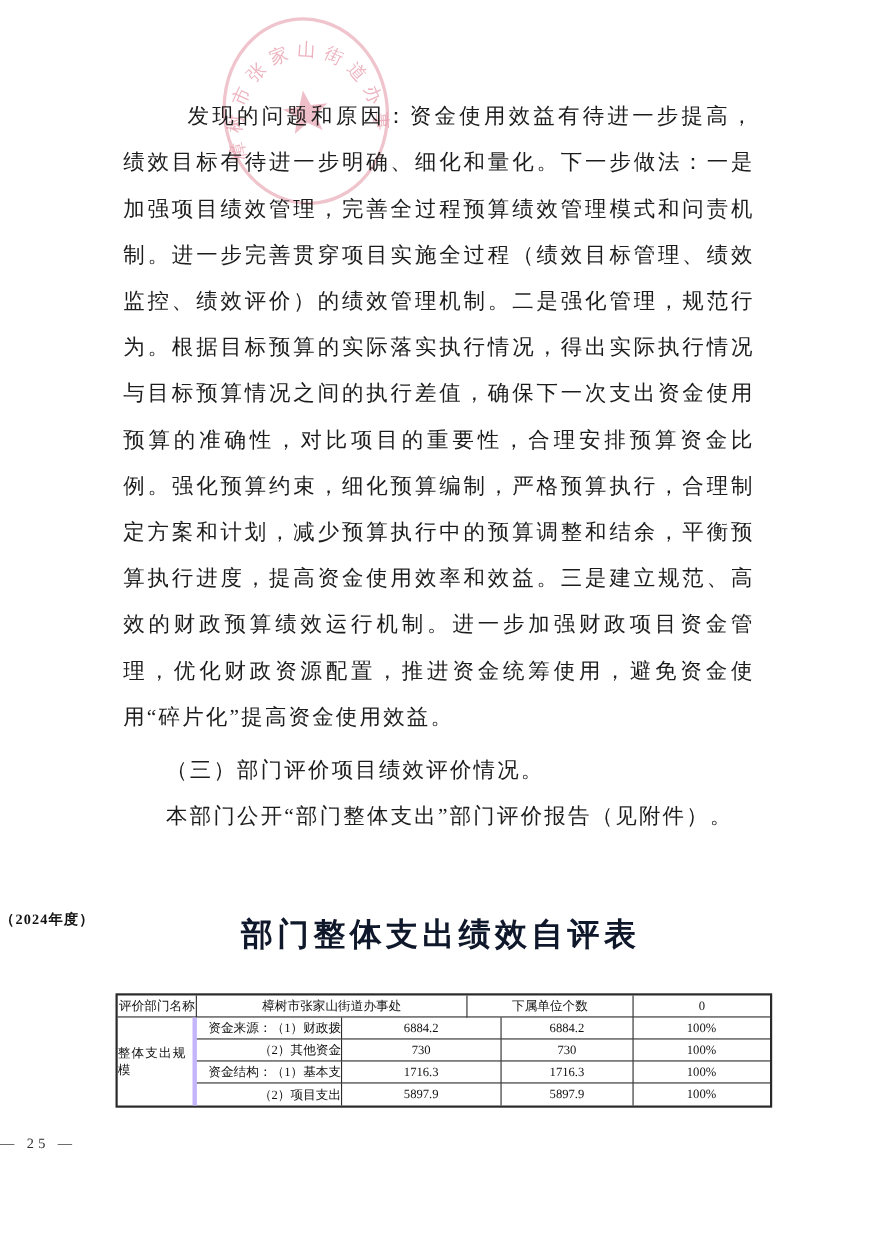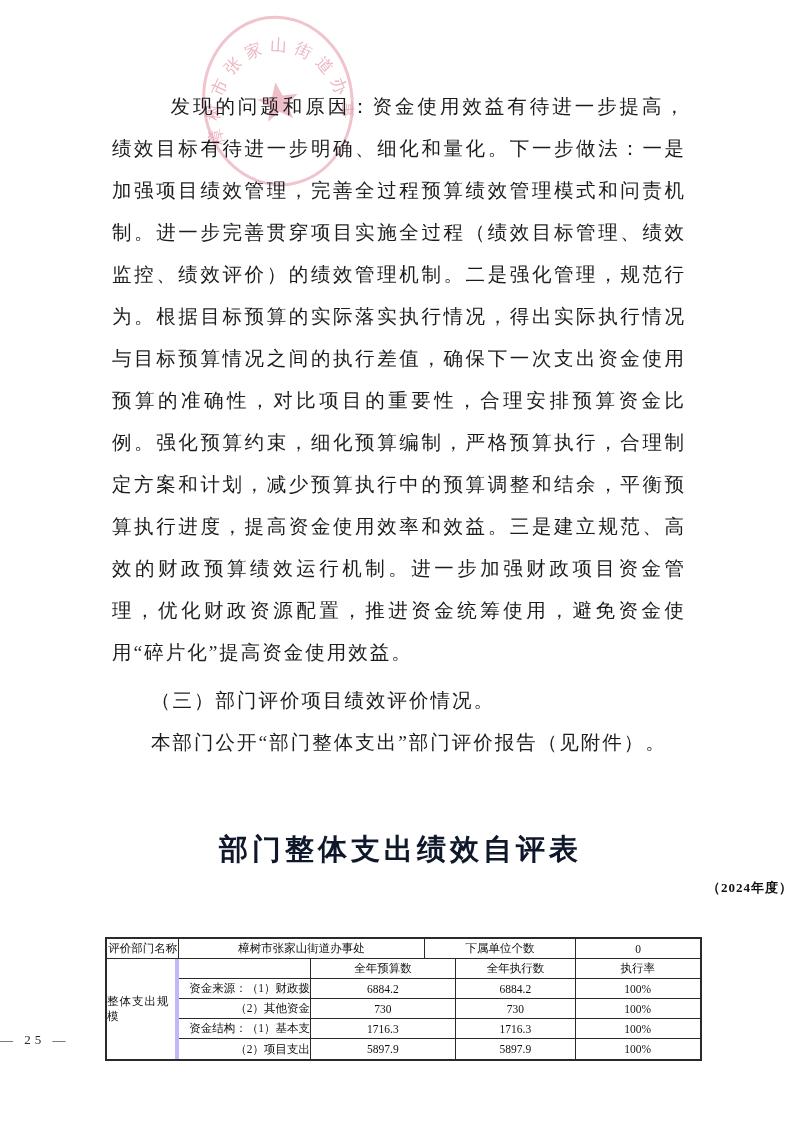--- a/index.html
+++ b/index.html
@@ -23,26 +23,26 @@
     position:absolute;left:196px;top:4px;width:164px;height:186px;
     pointer-events:none;mix-blend-mode:multiply;opacity:.72;
   }
   
   .doc-title{
     position:absolute;left:4px;top:830px;width:100%;
     text-align:center;font-family:"Liberation Sans","DejaVu Sans",sans-serif;
     font-size:29px;font-weight:700;letter-spacing:4px;color:#0f172a;
   }
   .doc-subtitle{
-    position:absolute;left:0;top:879px;width:100%;
-    text-align:right;font-size:13px;font-weight:700;letter-spacing:1px;color:#111;
+    position:absolute;left:0;top:827px;width:100%;
+    text-align:left;font-size:13px;font-weight:700;letter-spacing:1px;color:#111;
   }
   
   .selftable{
-    position:absolute;left:105px;top:937px;width:597px;
+    position:absolute;left:105px;top:903px;width:597px;
     border:2px solid #2a2a2a;box-sizing:border-box;
     font-size:11.5px;color:#111;background:#fff;
   }
   .selftable .cell{
     box-sizing:border-box;display:flex;align-items:center;justify-content:center;
     white-space:nowrap;overflow:hidden;padding:0 2px;
   }
   .br{border-right:1px solid #2a2a2a;}
   .bb{border-bottom:1px solid #2a2a2a;}
   .t-row1{display:flex;height:20px;}
@@ -96,26 +96,20 @@
   <div class="t-row1">
     <div class="cell c1 br bb">评价部门名称</div>
     <div class="cell c2 br bb">樟树市张家山街道办事处</div>
     <div class="cell c3 br bb">下属单位个数</div>
     <div class="cell c4 bb">0</div>
   </div>
   <div class="t-body">
     <div class="t-left">整体支出规模</div>
     <div class="t-right">
       <div class="t-r">
-        <div class="cell lab br bb"></div>
-        <div class="cell v1 br bb">全年预算数</div>
-        <div class="cell v2 br bb">全年执行数</div>
-        <div class="cell v3 bb">执行率</div>
-      </div>
-      <div class="t-r">
         <div class="cell lab lab-lead br bb">资金来源：（1）财政拨款</div>
         <div class="cell v1 br bb">6884.2</div>
         <div class="cell v2 br bb">6884.2</div>
         <div class="cell v3 bb">100%</div>
       </div>
       <div class="t-r">
         <div class="cell lab lab-indent br bb">（2）其他资金</div>
         <div class="cell v1 br bb">730</div>
         <div class="cell v2 br bb">730</div>
         <div class="cell v3 bb">100%</div>

